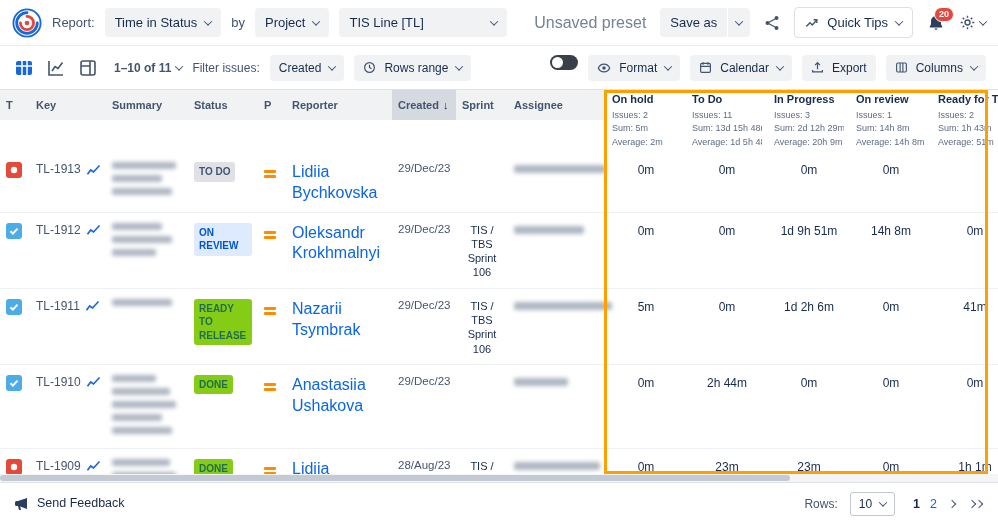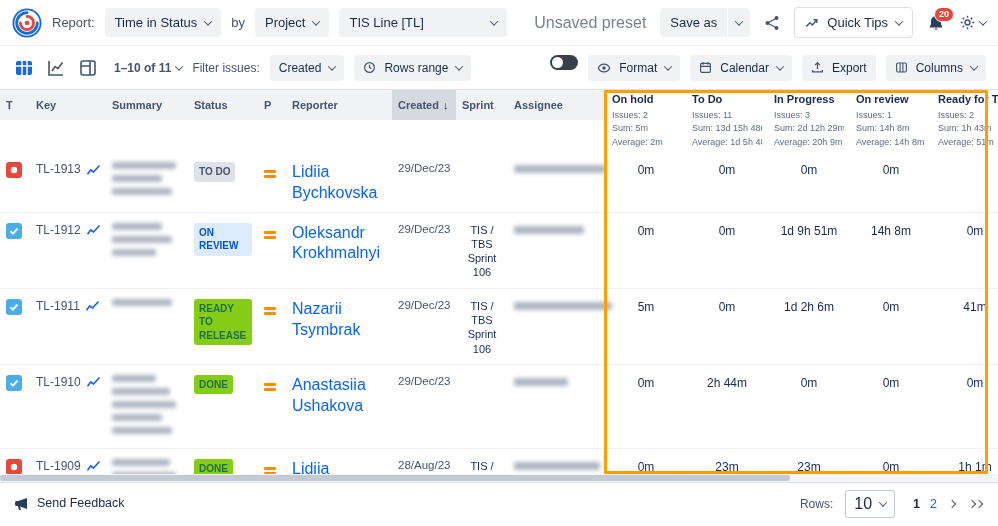--- a/index.html
+++ b/index.html
@@ -75,21 +75,21 @@
   .hl-box { position:absolute; left:604px; top:0; width:384px; height:384px; border:3px solid #FFA000; pointer-events:none; }
   .hscroll { position:absolute; left:0; bottom:0; width:998px; height:8px; background:#F4F5F7; }
   .hscroll .thumb { position:absolute; left:0; top:1px; height:6px; width:790px; background:#C4CAD3; border-radius:3px; cursor:pointer; }
 
   
   .footer { height:42px; border-top:1px solid #DFE1E6; display:flex; align-items:center; padding:0 14px; background:#fff; }
   .feedback { display:inline-flex; gap:7px; font-size:12.5px; color:#172B4D; cursor:pointer; font-weight:500; }
   .footer-right { margin-left:auto; display:flex; align-items:center; gap:12px; }
   .rows-lbl { font-size:12px; color:#44546F; }
   .rows-dd { display:inline-flex; align-items:center; gap:8px; border:1px solid #C1C7D0; border-radius:3px; background:#fff;
-             padding:4px 8px; font-size:16px; color:#172B4D; cursor:pointer; font-family:inherit; }
+             padding:4px 8px; font-size:12px; color:#172B4D; cursor:pointer; font-family:inherit; }
   .pager { display:flex; align-items:center; gap:10px; margin-left:6px; }
   .pg { font-size:12.5px; cursor:pointer; }
   .pg.current { font-weight:700; color:#172B4D; }
   .pg.link { color:#0C66E4; }
   .chr { display:inline-block; width:6px; height:6px; border-right:1.7px solid #44546F; border-top:1.7px solid #44546F; transform:rotate(45deg); }
   .pg-btn { display:inline-flex; gap:1px; cursor:pointer; padding:2px; }
 </style>
 </head>
 <body>
 

